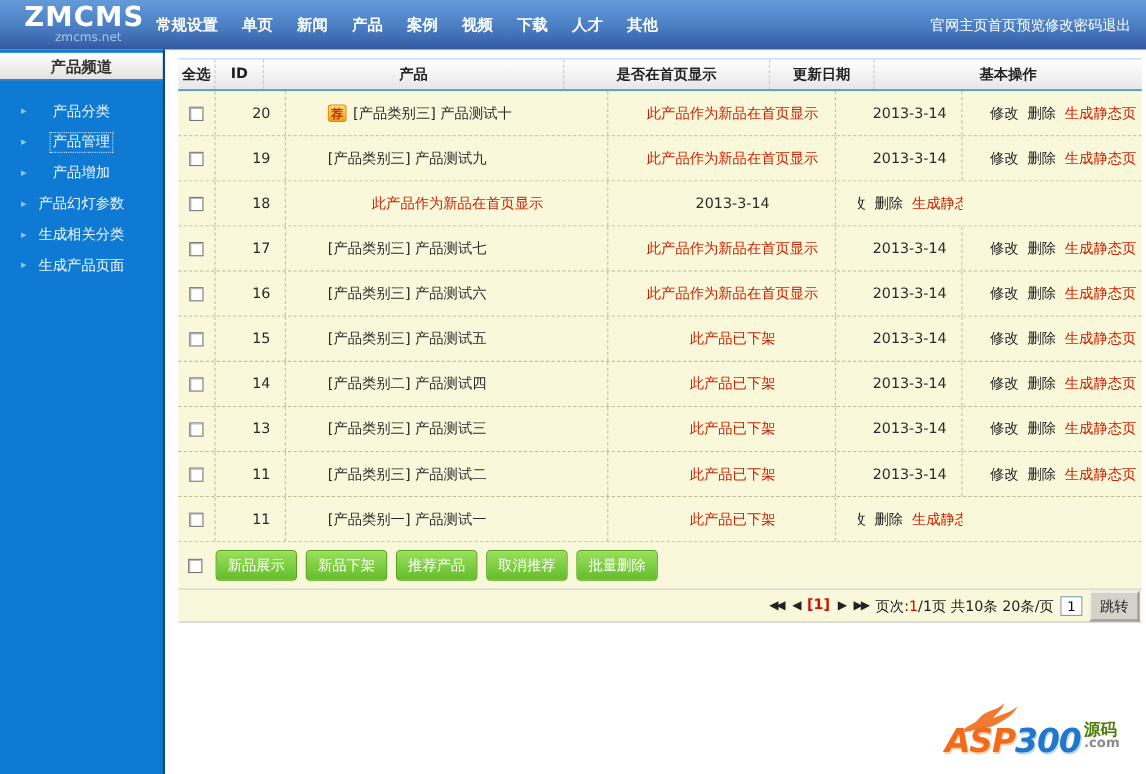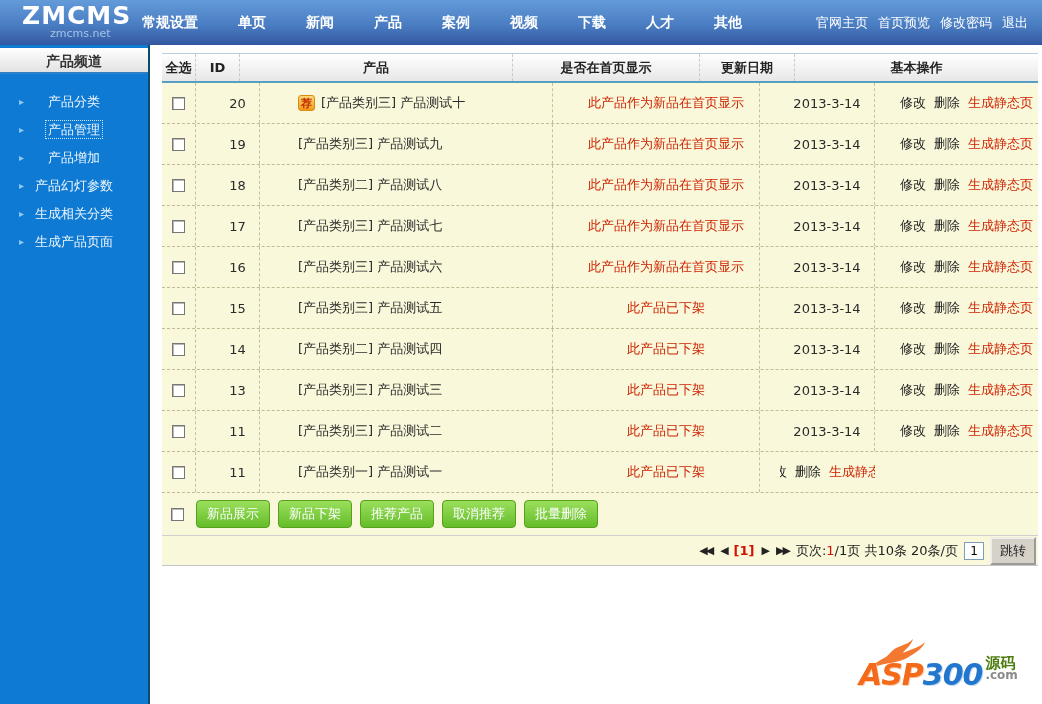--- a/index.html
+++ b/index.html
@@ -7,23 +7,23 @@
   body { font-family:"DejaVu Sans","Liberation Sans",sans-serif; background:#fff; overflow:hidden; }
   #app { position:relative; width:1042px; height:704px; background:#fff; }
 
   
   .banner { position:absolute; left:0; top:0; width:1042px; height:45px;
     background:linear-gradient(#639bd9 0%, #4a7dc2 55%, #3a63ab 88%, #30569e 100%);
     display:flex; align-items:center; }
   .logo-wrap { width:142px; padding-left:22px; }
   .logo { color:#fff; font-size:25px; font-weight:bold; letter-spacing:1px; line-height:22px; }
   .logo-sub { color:#a6c3e9; font-size:11px; padding-left:28px; }
-  .topnav { display:flex; gap:40px; align-items:flex-end; }
+  .topnav { display:flex; gap:22px; align-items:flex-end; }
   .topnav .nav-item { color:#fff; font-size:14px; font-weight:bold; cursor:pointer; white-space:nowrap; }
-  .usernav { margin-left:auto; display:flex; gap:10px; align-items:center; padding-right:14px; }
+  .usernav { margin-left:auto; display:flex; align-items:center; padding-right:14px; }
   .usernav .nav-item { color:#fff; font-size:13px; font-weight:normal; }
 
   
   .sidebar { position:absolute; left:0; top:45px; width:150px; height:659px;
     background:#0e7ad3; border-right:2px solid #0c4a6e; }
   .side-title { margin-top:3px; height:26px; line-height:26px; text-align:center;
     background:linear-gradient(#ffffff,#e2e2e2); color:#333; font-size:14px; font-weight:bold;
     border-bottom:2px solid #2e7fc6; }
   .side-menu { padding-top:14px; }
   .side-item { position:relative; height:28px; line-height:28px; text-align:center;
@@ -176,23 +176,20 @@
             <span class="alink link-dark">修改</span>
             <span class="alink link-dark">删除</span>
             <span class="alink link-red">生成静态页</span>
           </div>
         </div>
         <div class="grid-row trow">
           <div class="cell c-check">
             <span class="checkbox"></span>
           </div>
           <div class="cell c-id">18</div>
-          <div class="cell c-product">
-            <span class="ptitle">[产品类别二] 产品测试八</span>
-          </div>
           <div class="cell c-status">
             <span class="status">此产品作为新品在首页显示</span>
           </div>
           <div class="cell c-date">2013-3-14</div>
           <div class="cell c-actions">
             <span class="alink link-dark">修改</span>
             <span class="alink link-dark">删除</span>
             <span class="alink link-red">生成静态页</span>
           </div>
         </div>

